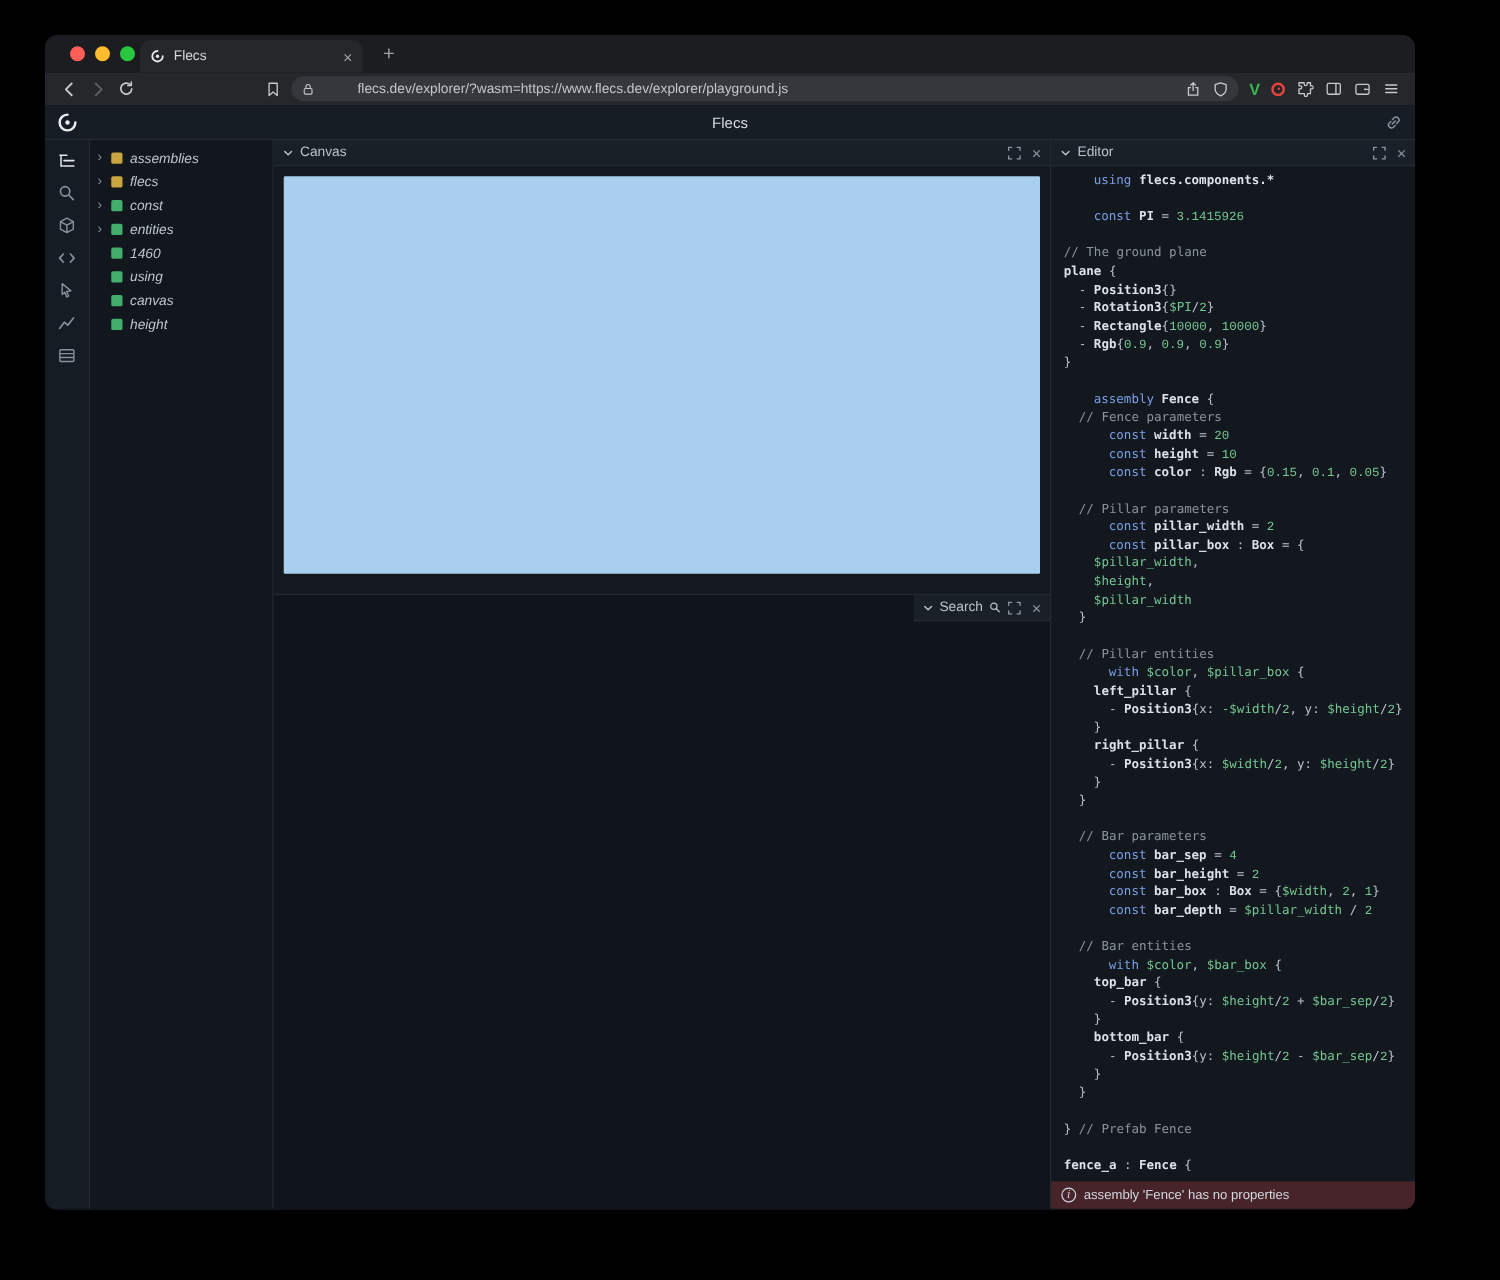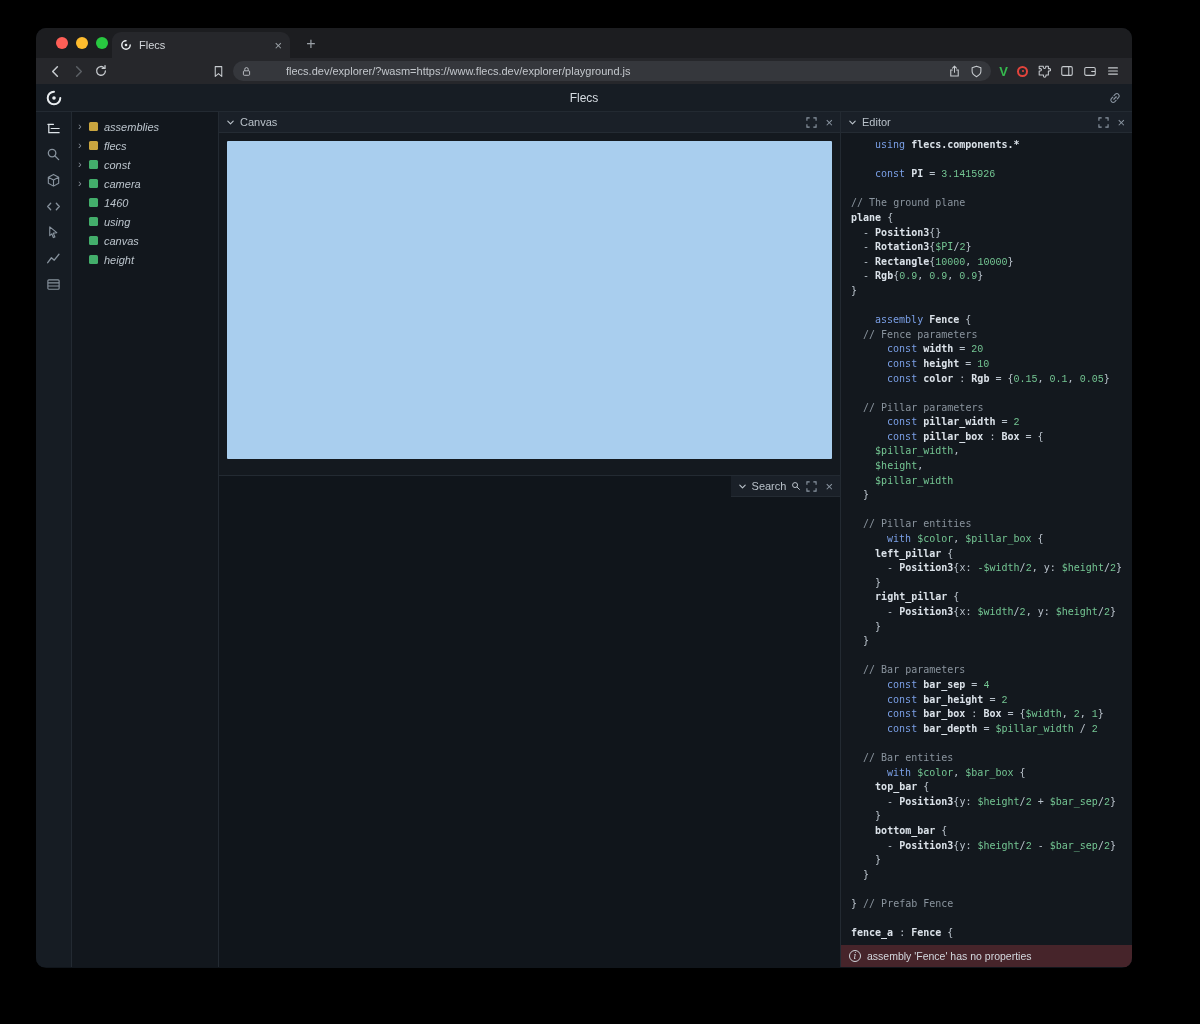--- a/index.html
+++ b/index.html
@@ -257,21 +257,21 @@
           <span class="tlabel">flecs</span>
         </div>
         <div class="trow">
           <span class="tchev">›</span>
           <span class="tsq" style="background: rgb(67, 174, 107);"></span>
           <span class="tlabel">const</span>
         </div>
         <div class="trow">
           <span class="tchev">›</span>
           <span class="tsq" style="background: rgb(67, 174, 107);"></span>
-          <span class="tlabel">camera</span>
+          <span class="tlabel">entities</span>
         </div>
         <div class="trow">
           <span class="tchev"></span>
           <span class="tsq" style="background: rgb(67, 174, 107);"></span>
           <span class="tlabel">1460</span>
         </div>
         <div class="trow">
           <span class="tchev"></span>
           <span class="tsq" style="background: rgb(67, 174, 107);"></span>
           <span class="tlabel">using</span>

